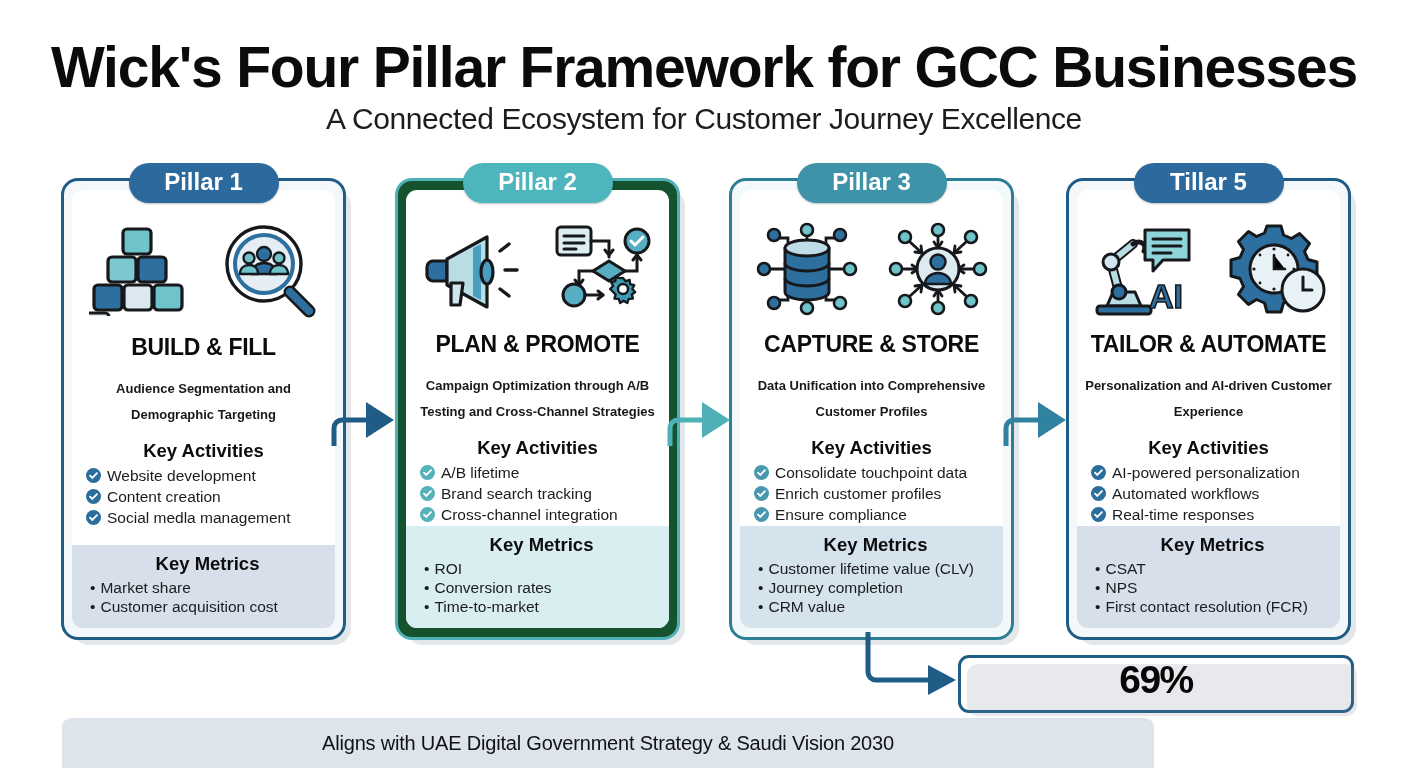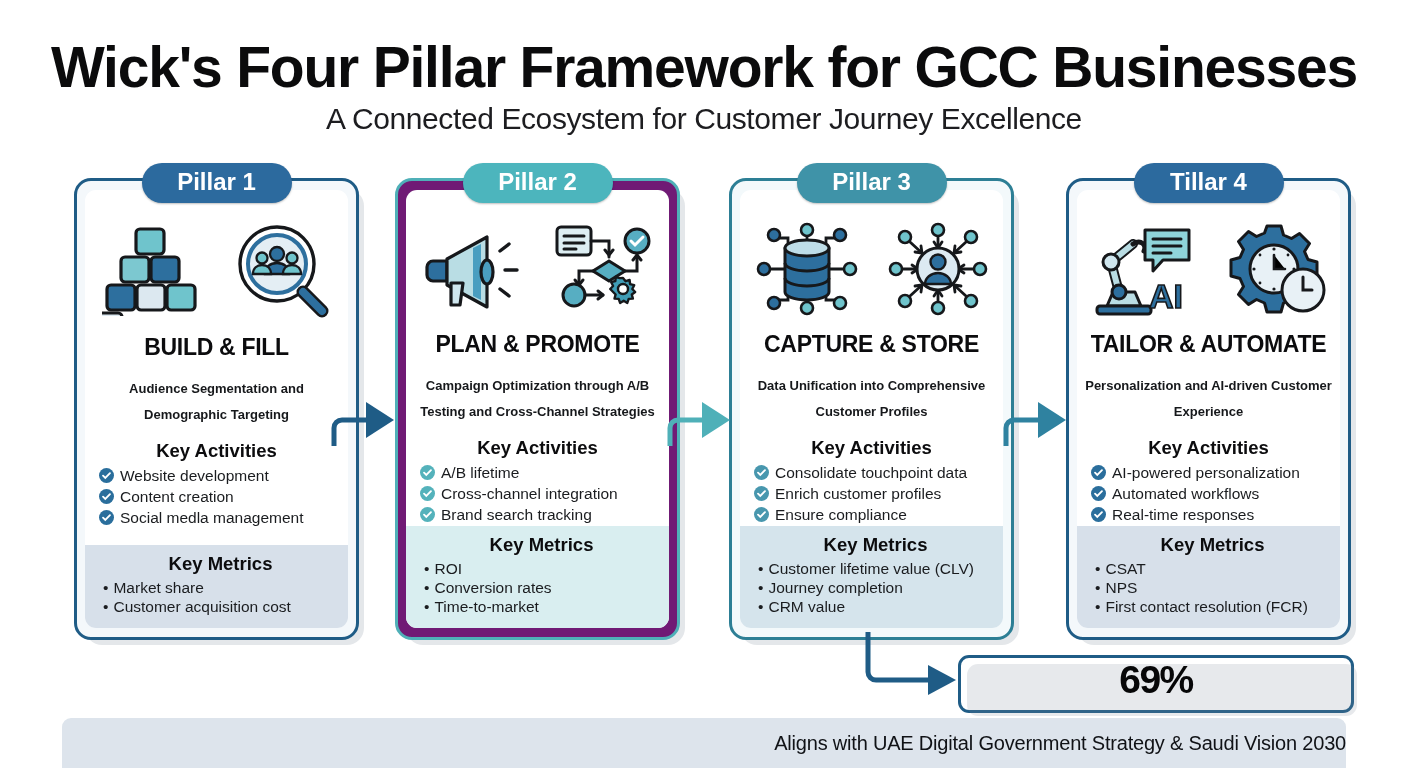--- a/index.html
+++ b/index.html
@@ -33,22 +33,22 @@
   }
   .card .shadowlayer{
     position:absolute;left:8px;top:8px;right:-8px;bottom:-8px;
     background:rgba(120,135,150,.20);border-radius:17px;z-index:-1;
   }
   .card-inner{
     position:absolute;left:8px;right:8px;top:9px;bottom:9px;
     background:#ffffff;border-radius:11px;overflow:hidden;
     display:flex;flex-direction:column;
   }
-  .c1{left:16px;}   .c2{left:337px;} .c3{left:671px;} .c4{left:1008px;}
-  .c2.card{border-color:#4fb0b8;background:#701a75;}
+  .c1{left:3px;}   .c2{left:337px;} .c3{left:671px;} .c4{left:1008px;}
+  .c2.card{border-color:#4fb0b8;background:#14532d;}
   .c3.card{border-color:#2d7f95;background:#f3f9fb;}
   .c4.card{border-color:#1f5c86;background:#f4f8fb;}
 
   
   .badge{
     position:absolute;top:-18px;left:50%;transform:translateX(-50%);
     min-width:106px;padding:5px 22px 7px;
     border-radius:20px;color:#ffffff;font-size:24px;font-weight:bold;
     text-align:center;white-space:nowrap;z-index:6;
     box-shadow:0 1px 2px rgba(0,0,0,.25);
@@ -106,23 +106,23 @@
   .statbox .shadowlayer{
     position:absolute;left:6px;top:6px;right:-6px;bottom:-6px;
     background:rgba(120,135,150,.18);border-radius:11px;z-index:-1;
   }
   .statnum{font-size:39px;font-weight:bold;color:#070708;letter-spacing:-1.5px;}
   .stattext{font-size:17px;color:#111316;line-height:19px;margin-left:7px;}
   .statconn{position:absolute;left:860px;top:632px;width:120px;height:70px;z-index:5;}
 
   
   .footer{
-    position:absolute;left:62px;top:718px;width:1284px;height:50px;
+    position:absolute;left:62px;top:718px;width:1092px;height:50px;
     background:#dde4ec;border-radius:9px 9px 0 0;
-    display:flex;align-items:center;justify-content:flex-end;
+    display:flex;align-items:center;justify-content:center;
   }
   .footer span{font-size:20px;color:#101216;letter-spacing:-.2px;}
 </style>
 </head>
 <body>
 
 <div class="stage">
 
   <div class="title">Wick's Four Pillar Framework for GCC Businesses</div>
   <div class="subtitle">A Connected Ecosystem for Customer Journey Excellence</div>
@@ -247,28 +247,28 @@
                 <circle cx="8" cy="8" r="8" fill="#54b2bb"></circle>
                 <path d="M4.3 8.2l2.4 2.4 5-5.1" stroke="#fff" stroke-width="2" fill="none" stroke-linecap="round"></path>
               </svg>
             <span>A/B lifetime</span>
           </li>
           <li>
             <svg class="chk" width="15" height="15" viewBox="0 0 16 16">
                 <circle cx="8" cy="8" r="8" fill="#54b2bb"></circle>
                 <path d="M4.3 8.2l2.4 2.4 5-5.1" stroke="#fff" stroke-width="2" fill="none" stroke-linecap="round"></path>
               </svg>
+            <span>Brand search tracking</span>
+          </li>
+          <li>
+            <svg class="chk" width="15" height="15" viewBox="0 0 16 16">
+                <circle cx="8" cy="8" r="8" fill="#54b2bb"></circle>
+                <path d="M4.3 8.2l2.4 2.4 5-5.1" stroke="#fff" stroke-width="2" fill="none" stroke-linecap="round"></path>
+              </svg>
             <span>Cross-channel integration</span>
-          </li>
-          <li>
-            <svg class="chk" width="15" height="15" viewBox="0 0 16 16">
-                <circle cx="8" cy="8" r="8" fill="#54b2bb"></circle>
-                <path d="M4.3 8.2l2.4 2.4 5-5.1" stroke="#fff" stroke-width="2" fill="none" stroke-linecap="round"></path>
-              </svg>
-            <span>Brand search tracking</span>
           </li>
         </ul>
         <div class="metrics">
           <div class="sect-h">Key Metrics</div>
           <ul class="mlist">
             <li>ROI</li>
             <li>Conversion rates</li>
             <li>Time-to-market</li>
           </ul>
         </div>
@@ -368,21 +368,21 @@
             <li>Customer lifetime value (CLV)</li>
             <li>Journey completion</li>
             <li>CRM value</li>
           </ul>
         </div>
       </div>
     </div>
 
     <div class="card c4">
       <div class="shadowlayer"></div>
-      <div class="badge" style="background:#2c6a9e">Tillar 4</div>
+      <div class="badge" style="background:#2c6a9e">Tillar 5</div>
       <div class="card-inner">
         <div class="iconrow">
           <svg width="106" height="94" viewBox="0 0 106 94">
             <g stroke="#16181b" stroke-width="3" stroke-linejoin="round">
               <path d="M16 84h34l-6-14H22z" fill="#b9dde4"></path>
               <rect x="6" y="84" width="54" height="8" rx="3" fill="#2d6f9e"></rect>
               <path d="M28 70L20 40" stroke-width="10" stroke-linecap="round" fill="none"></path>
               <path d="M28 70L20 40" stroke="#b9dde4" stroke-width="6" stroke-linecap="round" fill="none"></path>
               <path d="M20 40l22-18" stroke-width="10" stroke-linecap="round" fill="none"></path>
               <path d="M20 40l22-18" stroke="#b9dde4" stroke-width="6" stroke-linecap="round" fill="none"></path>

